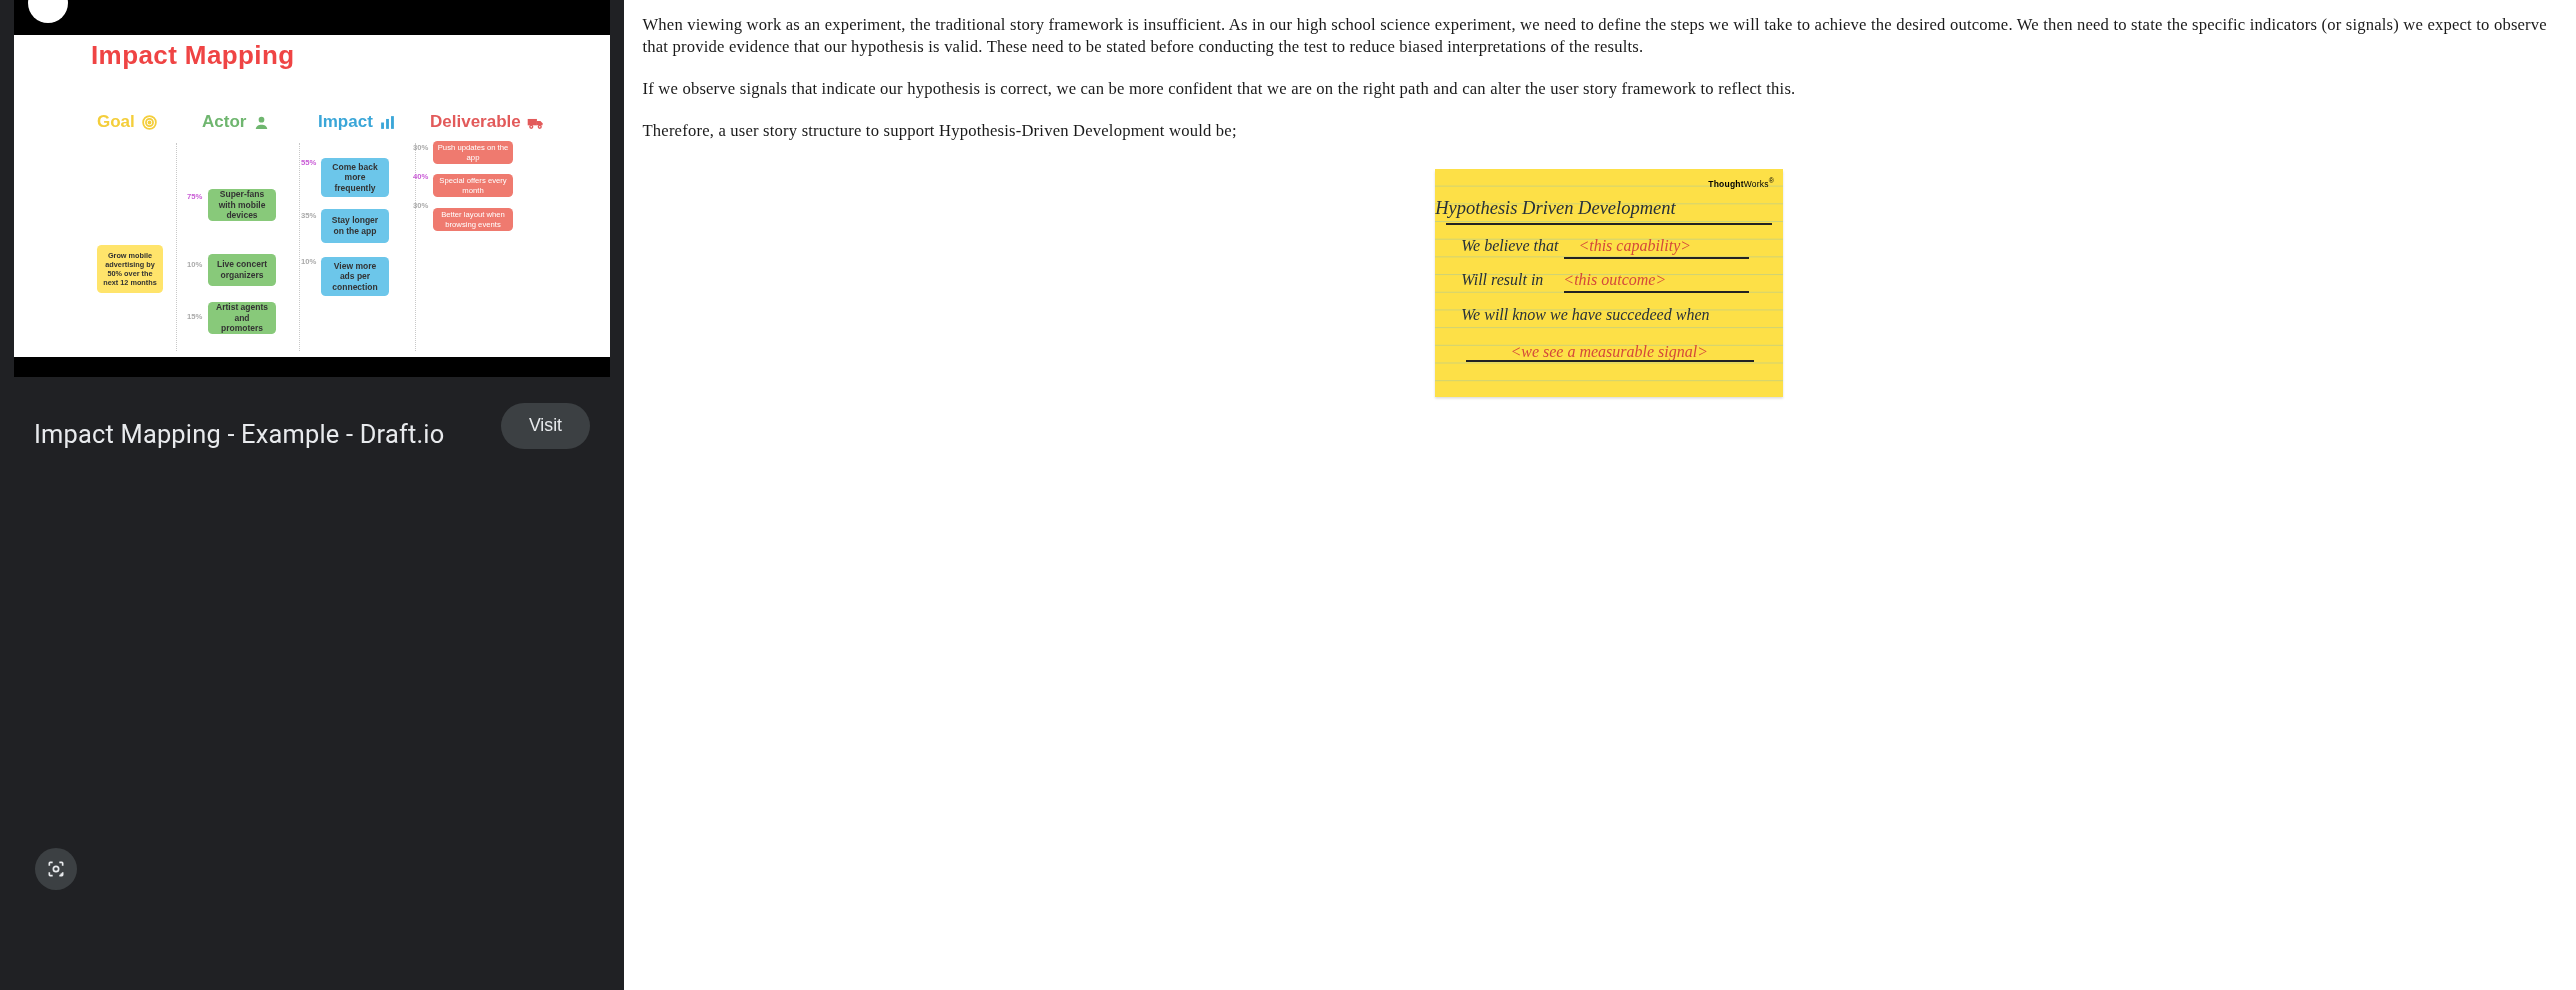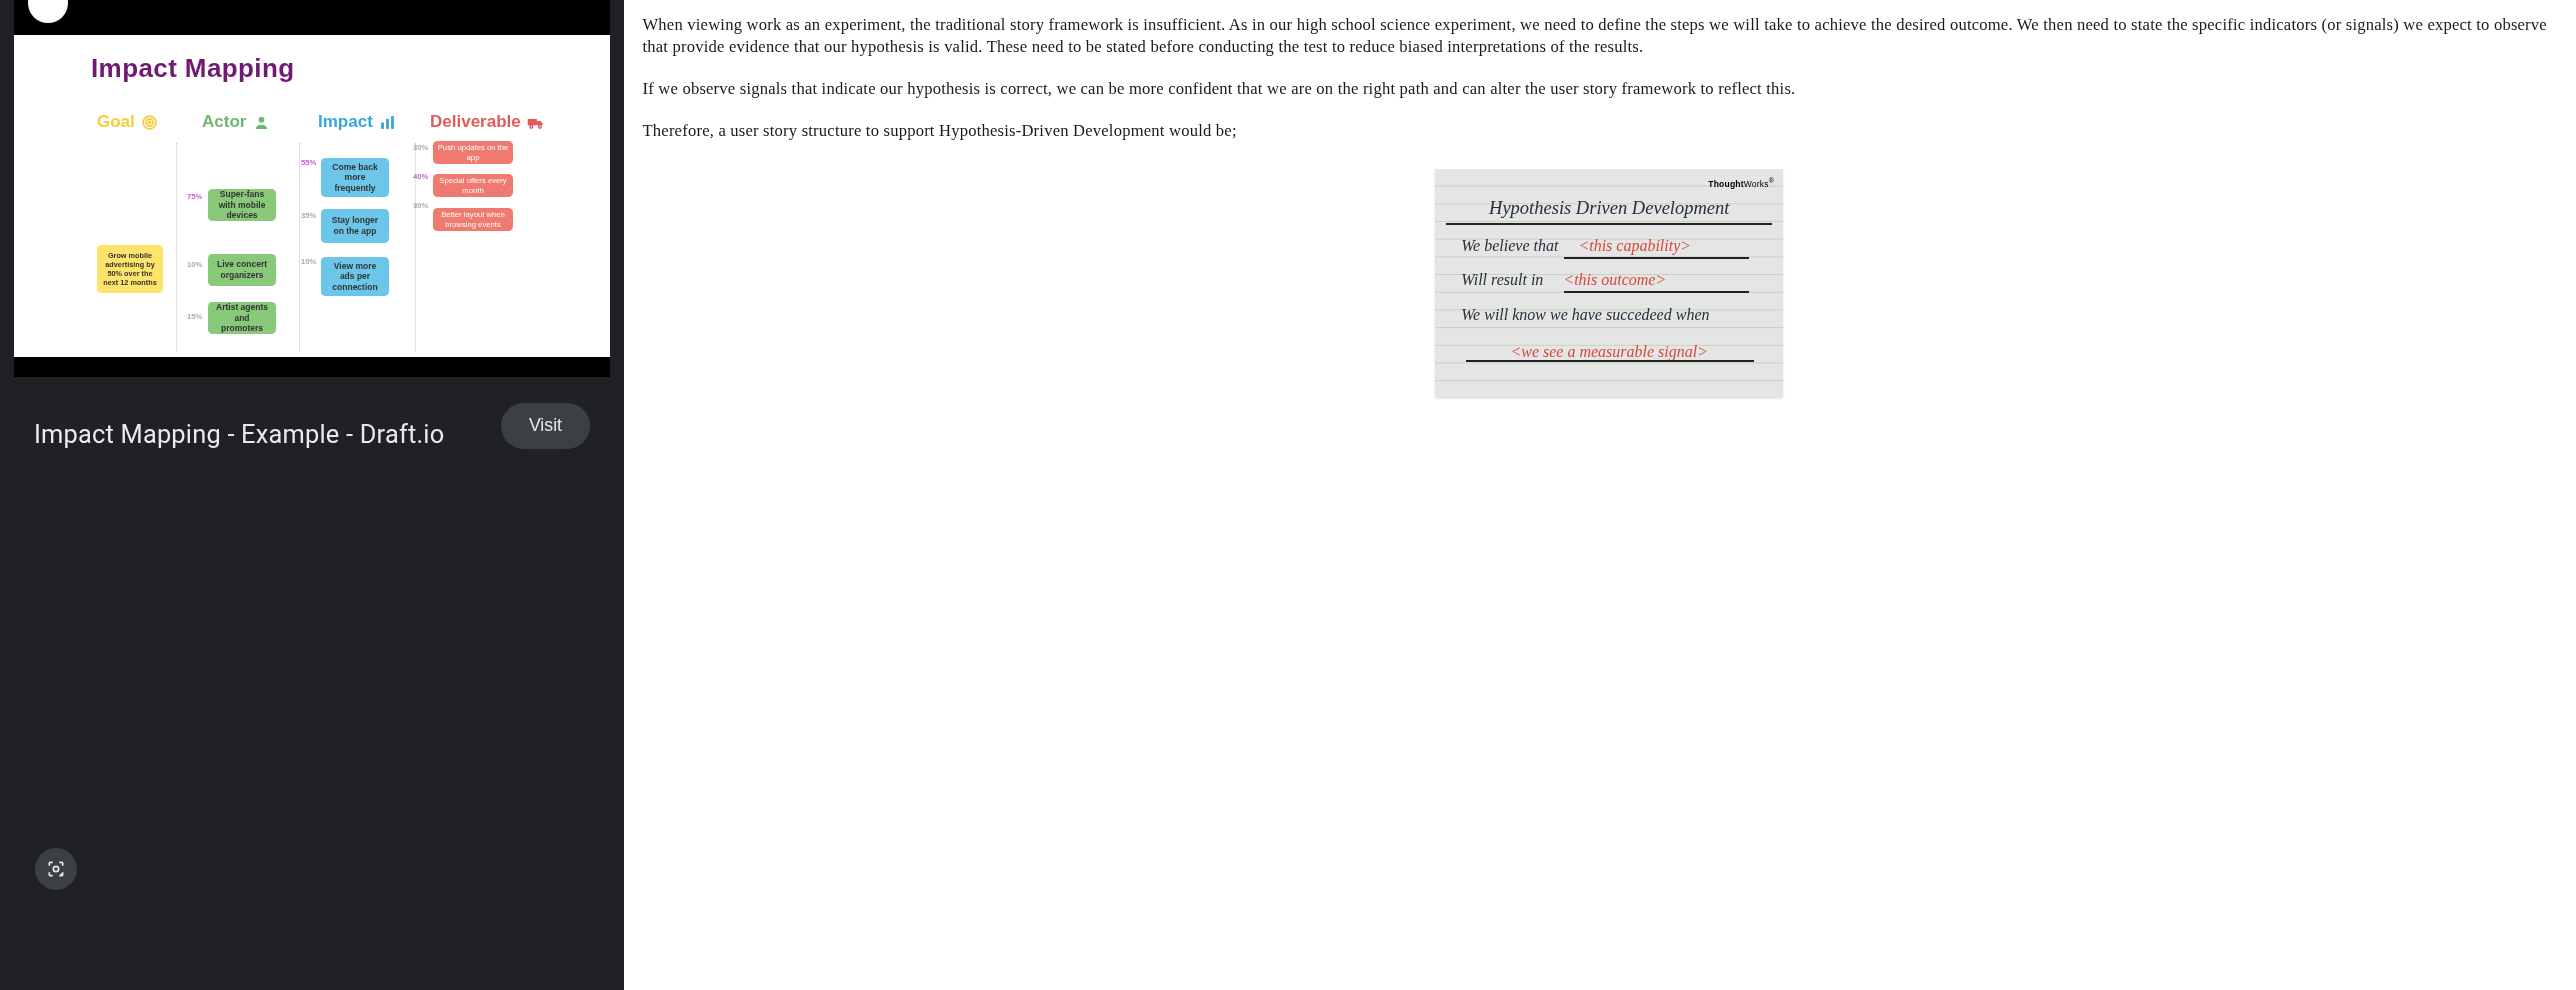--- a/index.html
+++ b/index.html
@@ -31,22 +31,22 @@
   .result-title { font-size: 25.4px; color:#e8eaed; letter-spacing:0.2px; font-weight:400;}
   .visit-btn {
     background:#3c4043; color:#e8eaed; border:none; border-radius:26px;
     padding: 12.3px 28px; font-size:17.7px; cursor:pointer;
   }
   .copyright-row { padding: 4.6px 34px 7.7px; font-size:16px; color:#9aa0a6; }
   .copyright-row .lm { color:#e8eaed; font-weight:600; cursor:pointer;}
 
   
   .im-title {
-    position:absolute; top:18px; left:77px;
-    font-size:26px; font-weight:800; color:#701a75; letter-spacing:0.4px;
+    position:absolute; top:5px; left:77px;
+    font-size:26px; font-weight:800; color:#ef4444; letter-spacing:0.4px;
   }
   .im-headers { position:absolute; top:77px; left:0; right:0; height:31px;text-align:right;}
   .im-h { position:absolute; font-size:17px; font-weight:800; display:flex; align-items:center; gap:6.2px;}
   .im-h.goal   { left:83px; color:#f4ce3b;}
   .im-h.actor  { left:188px; color:#6fb66f;}
   .im-h.impact { left:304px; color:#3aa6d8;}
   .im-h.deliv  { left:416px; color:#e25a5a;}
   .im-h .ico { width:17px; height:17px; display:inline-flex; }
 
   .vsep { position:absolute; top:108px; bottom:6.2px; width:0; border-left:1.5px dotted #c8c8c8;}
@@ -79,39 +79,39 @@
   .pct.grey{color:#aaa;}
 
   
   .right-panel { flex:1; padding: 14px 0 0 18.5px; color:#222; font-family: Georgia, 'Times New Roman', serif;}
   .right-panel p { font-size:16.6px; line-height:1.32; margin-bottom:20px; letter-spacing:0.2px; color:#1a1a1a;}
 
   
   .card-wrap { display:flex; justify-content:center; padding-top:7.7px;}
   .index-card {
     width: 348px; height: 228px; position:relative;
-    background: #e5e5e5;
+    background: #fde047;
     box-shadow: 0 1.5px 2.3px rgba(0,0,0,.15);
     font-family: "Times New Roman", Georgia, serif;
   }
   
   .index-card::before{
     content:""; position:absolute; inset:0;
     background:
       linear-gradient(#a9c79a 0.8px, transparent 0.8px) 0 52px / 100% 17.7px;
     opacity:.55;
   }
   .tw-logo{
     position:absolute; top:7.7px; right:9.2px; font-size:8.5px; letter-spacing:0.2px;
     font-family: Arial, sans-serif; color:#000;
   }
   .tw-logo b{font-weight:800;}
 
   .card-title{
-    position:absolute; top:29px; left:0; right:0; text-align:center;
+    position:absolute; top:29px; left:0; right:0; 
     font-style:italic; font-size:18.5px; color:#26303a;
   }
   .card-title-rule{
     position:absolute; top:54px; left:10.8px; right:10.8px; height:1.5px; background:#222;
   }
   .card-line{
     position:absolute; left:26px; font-style:italic; font-size:16px; color:#26303a;
     display:flex; align-items:baseline; gap:20px;
   }
   .card-line.l1{top:68px;}

